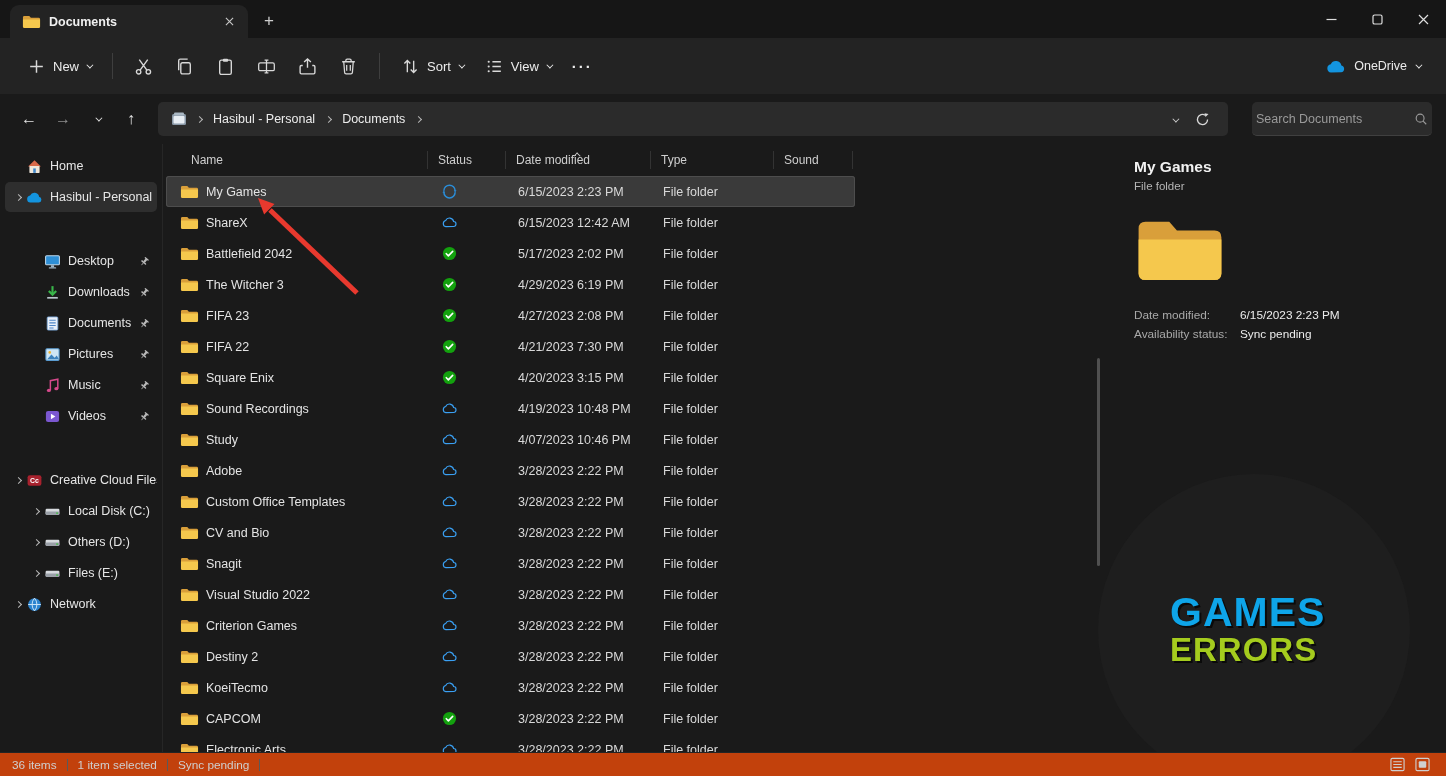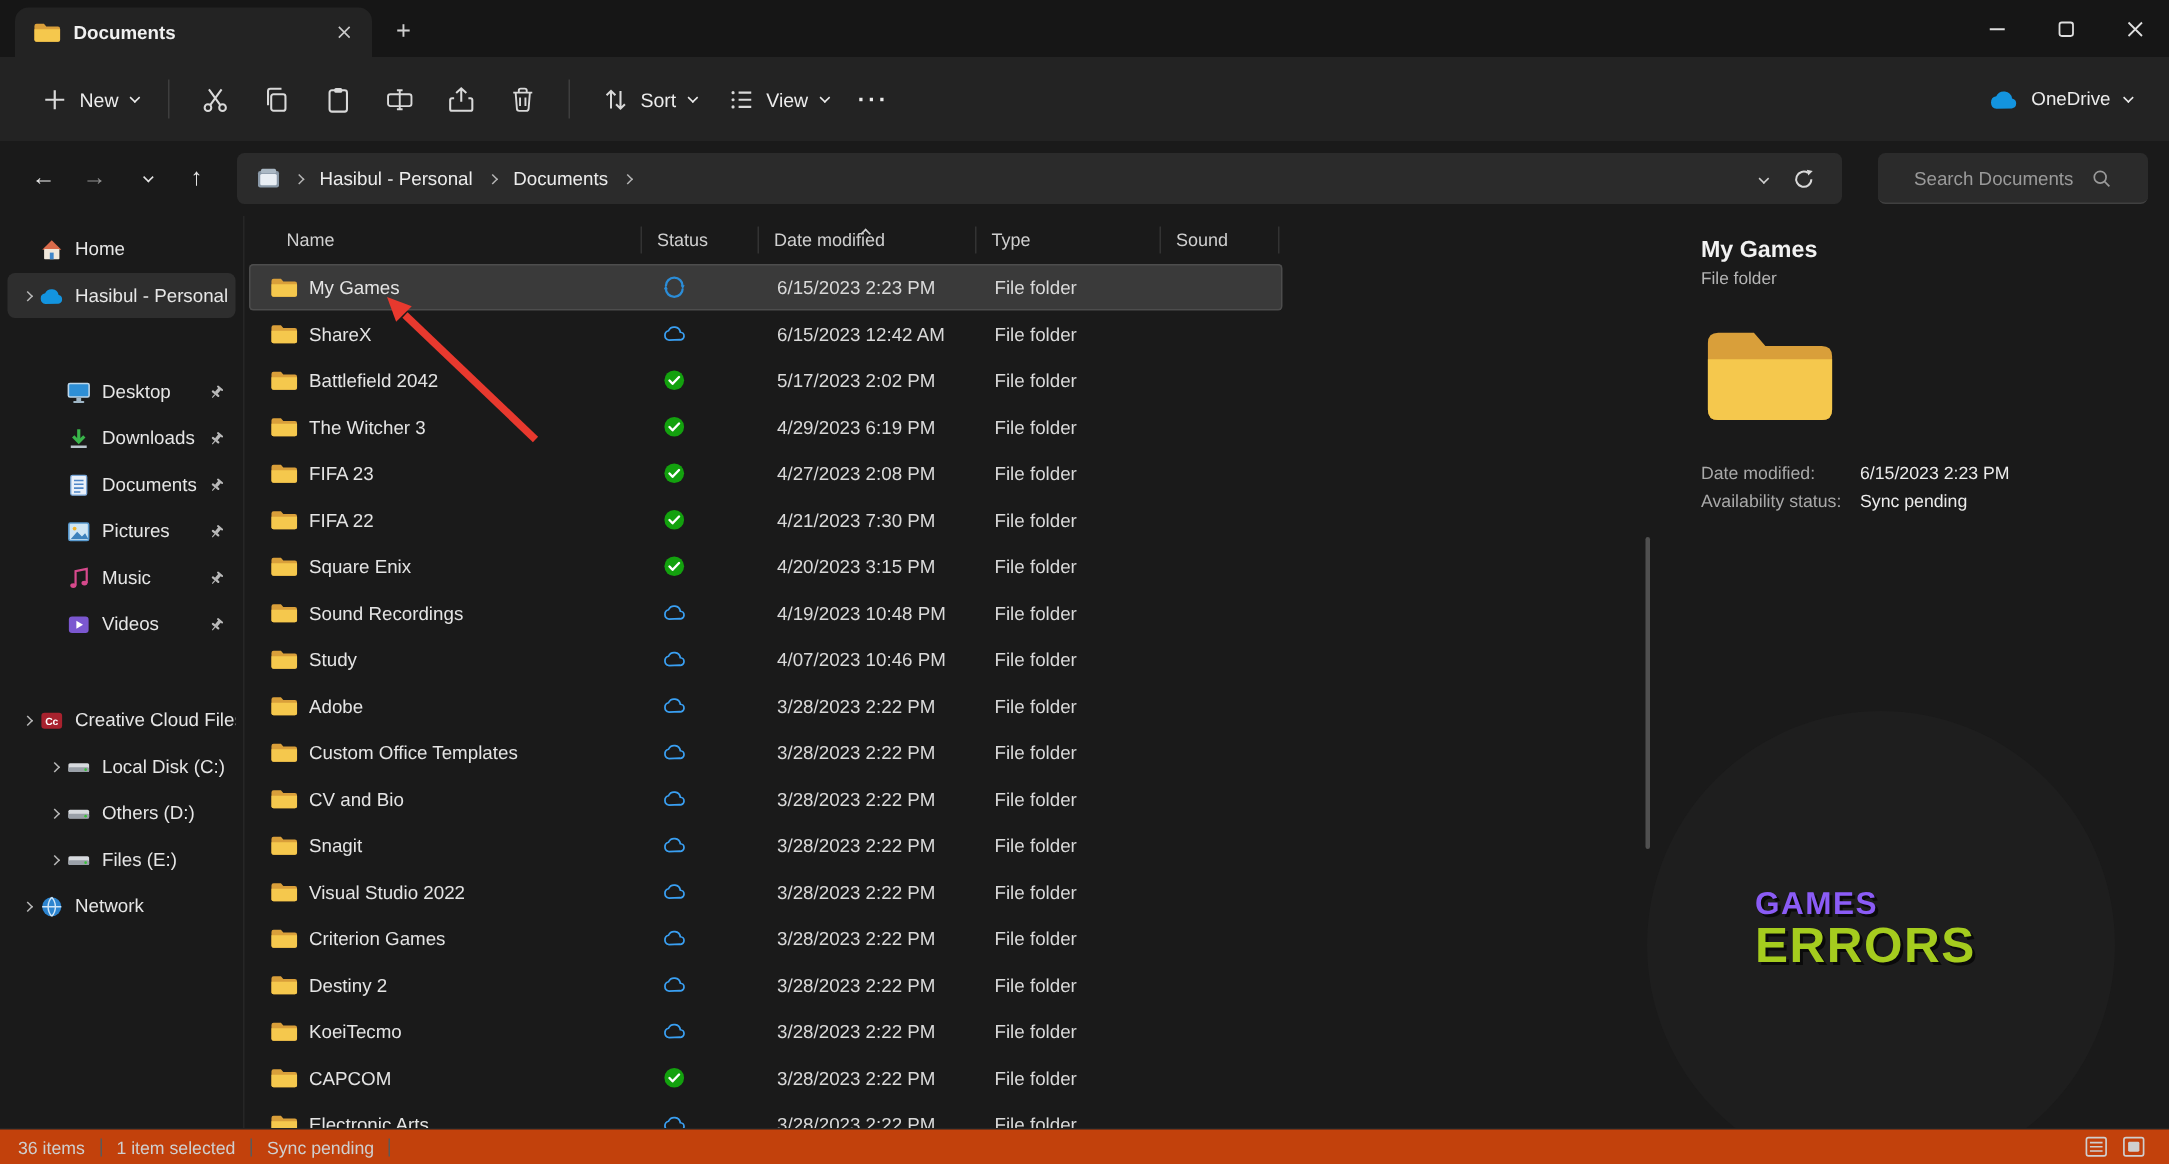--- a/index.html
+++ b/index.html
@@ -32,21 +32,21 @@
 
   
   .addressrow{position:absolute;top:94px;left:0;right:0;height:50px;display:flex;align-items:center;padding:0 14px}
   .navbtn{width:30px;height:30px;display:grid;place-items:center;color:#e3e3e3;font-size:16px;border-radius:5px;margin-right:4px}
   .navbtn.dim{color:#8f8f8f}
   .pill{flex:1;height:34px;background:#2b2b2b;border-radius:5px;display:flex;align-items:center;padding:0 10px;margin-left:8px;font-size:12.5px}
   .crumb-ico{width:18px;height:16px;margin:0 4px 0 2px}
   .crumb{padding:4px 6px;border-radius:4px;color:#ececec;white-space:nowrap}
   .crumb-sep{margin:0 5px;color:#b5b5b5;display:inline-flex}
   .pill-right{margin-left:auto;display:flex;align-items:center;gap:18px;color:#cfcfcf;padding-right:8px}
-  .searchbox{width:180px;height:34px;background:#2b2b2b;border-bottom:1px solid #404040;border-radius:5px;margin-left:24px;display:flex;align-items:center;padding:0 24px;gap:6px}
+  .searchbox{width:180px;height:34px;background:#2b2b2b;border-bottom:1px solid #404040;border-radius:5px;margin-left:24px;display:flex;align-items:center;padding:0 4px;gap:6px}
   .searchbox input{flex:1;background:transparent;border:none;outline:none;color:#d5d5d5;font-size:12.5px;font-family:inherit;min-width:0}
   .searchbox input::placeholder{color:#9a9a9a}
 
   
   .sidebar{position:absolute;top:144px;left:0;width:163px;bottom:13px;padding-top:6px;overflow:hidden;border-right:1px solid #262626}
   .srow{height:30px;margin:1px 5px;border-radius:5px;display:flex;align-items:center;font-size:12.5px;color:#e6e6e6}
   .srow.sel{background:#2e2e2e}
   .schev{width:15px;display:grid;place-items:center;color:#b9b9b9;flex:none}
   .sicon{width:17px;height:17px;margin-right:7px;flex:none}
   .sicon svg{width:100%;height:100%}
@@ -85,21 +85,21 @@
   .d-folder{width:92px;height:74px;margin-top:20px}
   .d-folder svg{width:100%;height:100%}
   .d-fields{margin-top:22px;font-size:11.8px}
   .d-row{display:flex;margin-bottom:5px}
   .d-label{width:106px;color:#a9a9a9;flex:none}
   .d-value{color:#ececec;white-space:nowrap}
 
   
   .wm-circle{position:absolute;left:1098px;top:474px;width:312px;height:312px;border-radius:50%;background:#1e1e1e}
   .watermark{position:absolute;left:1170px;top:592px;line-height:1.0;font-weight:800;letter-spacing:1px}
-  .wm1{font-size:21px;color:#8b5cf6;text-shadow:2px 2px 0 #0a0a0a}
+  .wm1{font-size:41px;color:#0ea5e9;text-shadow:2px 2px 0 #0a0a0a}
   .wm2{font-size:33px;text-shadow:2px 2px 0 #0a0a0a}
   .arrow-overlay{position:absolute;inset:0;pointer-events:none;z-index:60}
 
   
   .statusbar{position:absolute;left:0;right:0;bottom:0;height:24px;display:flex;align-items:center;padding:0 12px;font-size:11.8px;color:#cfcfcf;background:#c2410c;border-top:1px solid #242424}
   .sb-div{width:1px;height:12px;background:#5a5a5a;margin:0 10px}
   .sb-icons{margin-left:auto;display:flex;gap:10px;margin-right:4px}
   .sb-ic{width:15px;height:15px;color:#cfcfcf}
   .sb-ic svg{width:100%;height:100%}
 </style>

